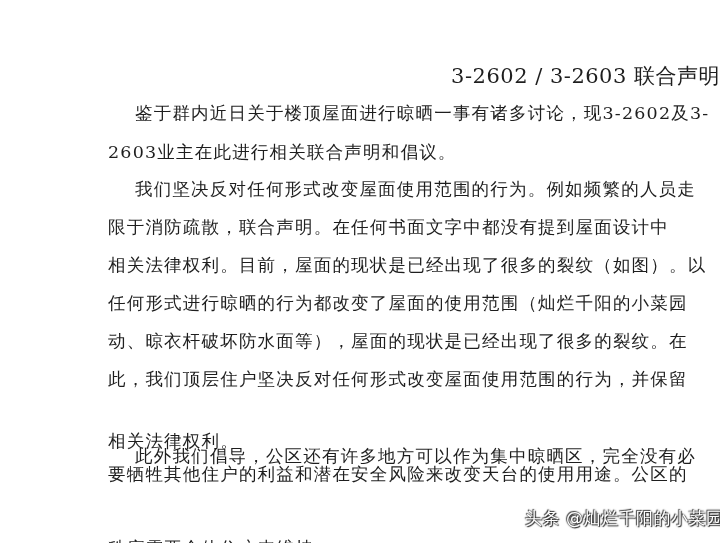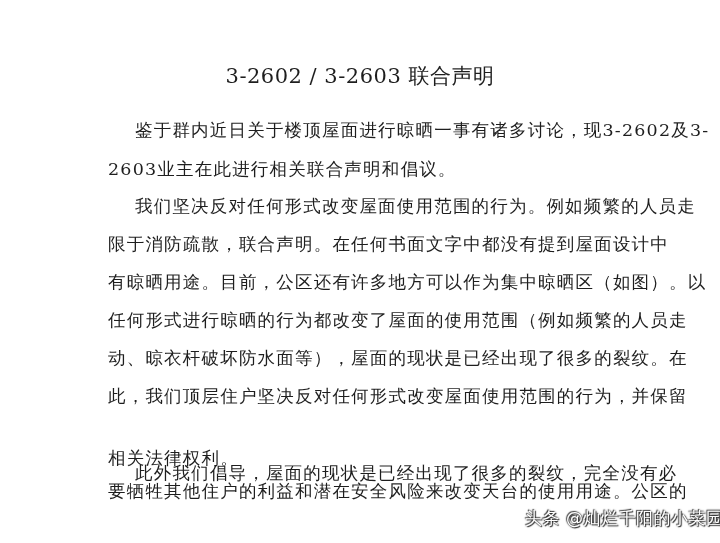--- a/index.html
+++ b/index.html
@@ -4,49 +4,49 @@
   <style>
     html, body { margin: 0; padding: 0; }
     body {
       width: 720px; height: 543px; overflow: hidden;
       background: #ffffff; position: relative;
       font-family: "DejaVu Serif", "Liberation Serif", serif;
       color: #1e1e1e;
     }
     .title {
       position: absolute; left: 0; width: 720px; top: 62px;
-      text-align: center; font-size: 21px; line-height: 28px;
+      text-align: right; font-size: 21px; line-height: 28px;
       letter-spacing: 0.5px;
     }
     .line {
       position: absolute; left: 108px; white-space: nowrap;
-      font-size: 17.5px; line-height: 24px; letter-spacing: 1.2px; margin-top: 17px;
+      font-size: 17.5px; line-height: 24px; letter-spacing: 1.2px;
     }
     .indent { left: 135px; }
     .watermark {
       position: absolute; left: 525px; top: 507px;
       font-family: "DejaVu Sans", "Liberation Sans", sans-serif;
       font-size: 17px; color: #ffffff; white-space: nowrap;
       text-shadow: 0 0 2px #333, 1px 1px 1px #222, -1px -1px 1px #444;
       letter-spacing: 0.5px;
     }
   </style>
 </head>
 <body>
 
 <div class="title">3-2602 / 3-2603 联合声明</div>
 
 <div class="line indent" style="top:101px">鉴于群内近日关于楼顶屋面进行晾晒一事有诸多讨论，现3-2602及3-</div>
 <div class="line" style="top:140px">2603业主在此进行相关联合声明和倡议。</div>
 
 <div class="line indent" style="top:177px">我们坚决反对任何形式改变屋面使用范围的行为。例如频繁的人员走</div>
 <div class="line" style="top:215px">限于消防疏散，联合声明。在任何书面文字中都没有提到屋面设计中</div>
-<div class="line" style="top:253px">有晾晒用途。目前，公区还有许多地方可以作为集中晾晒区（如图）。以</div>
-<div class="line" style="top:291px">任何形式进行晾晒的行为都改变了屋面的使用范围（例如频繁的人员走</div>
+<div class="line" style="top:253px">相关法律权利。目前，屋面的现状是已经出现了很多的裂纹（如图）。以</div>
+<div class="line" style="top:291px">任何形式进行晾晒的行为都改变了屋面的使用范围（灿烂千阳的小菜园</div>
 <div class="line" style="top:329px">动、晾衣杆破坏防水面等），屋面的现状是已经出现了很多的裂纹。在</div>
 <div class="line" style="top:367px">此，我们顶层住户坚决反对任何形式改变屋面使用范围的行为，并保留</div>
 <div class="line" style="top:429px">相关法律权利。</div>
 
-<div class="line indent" style="top:444px">此外我们倡导，屋面的现状是已经出现了很多的裂纹，完全没有必</div>
+<div class="line indent" style="top:444px">此外我们倡导，公区还有许多地方可以作为集中晾晒区，完全没有必</div>
 <div class="line" style="top:462px">要牺牲其他住户的利益和潜在安全风险来改变天台的使用用途。公区的</div>
 <div class="line" style="top:536px">秩序需要全体住户来维持。</div>
 
 <div class="watermark">头条 @灿烂千阳的小菜园</div>
 
 </body></html>

